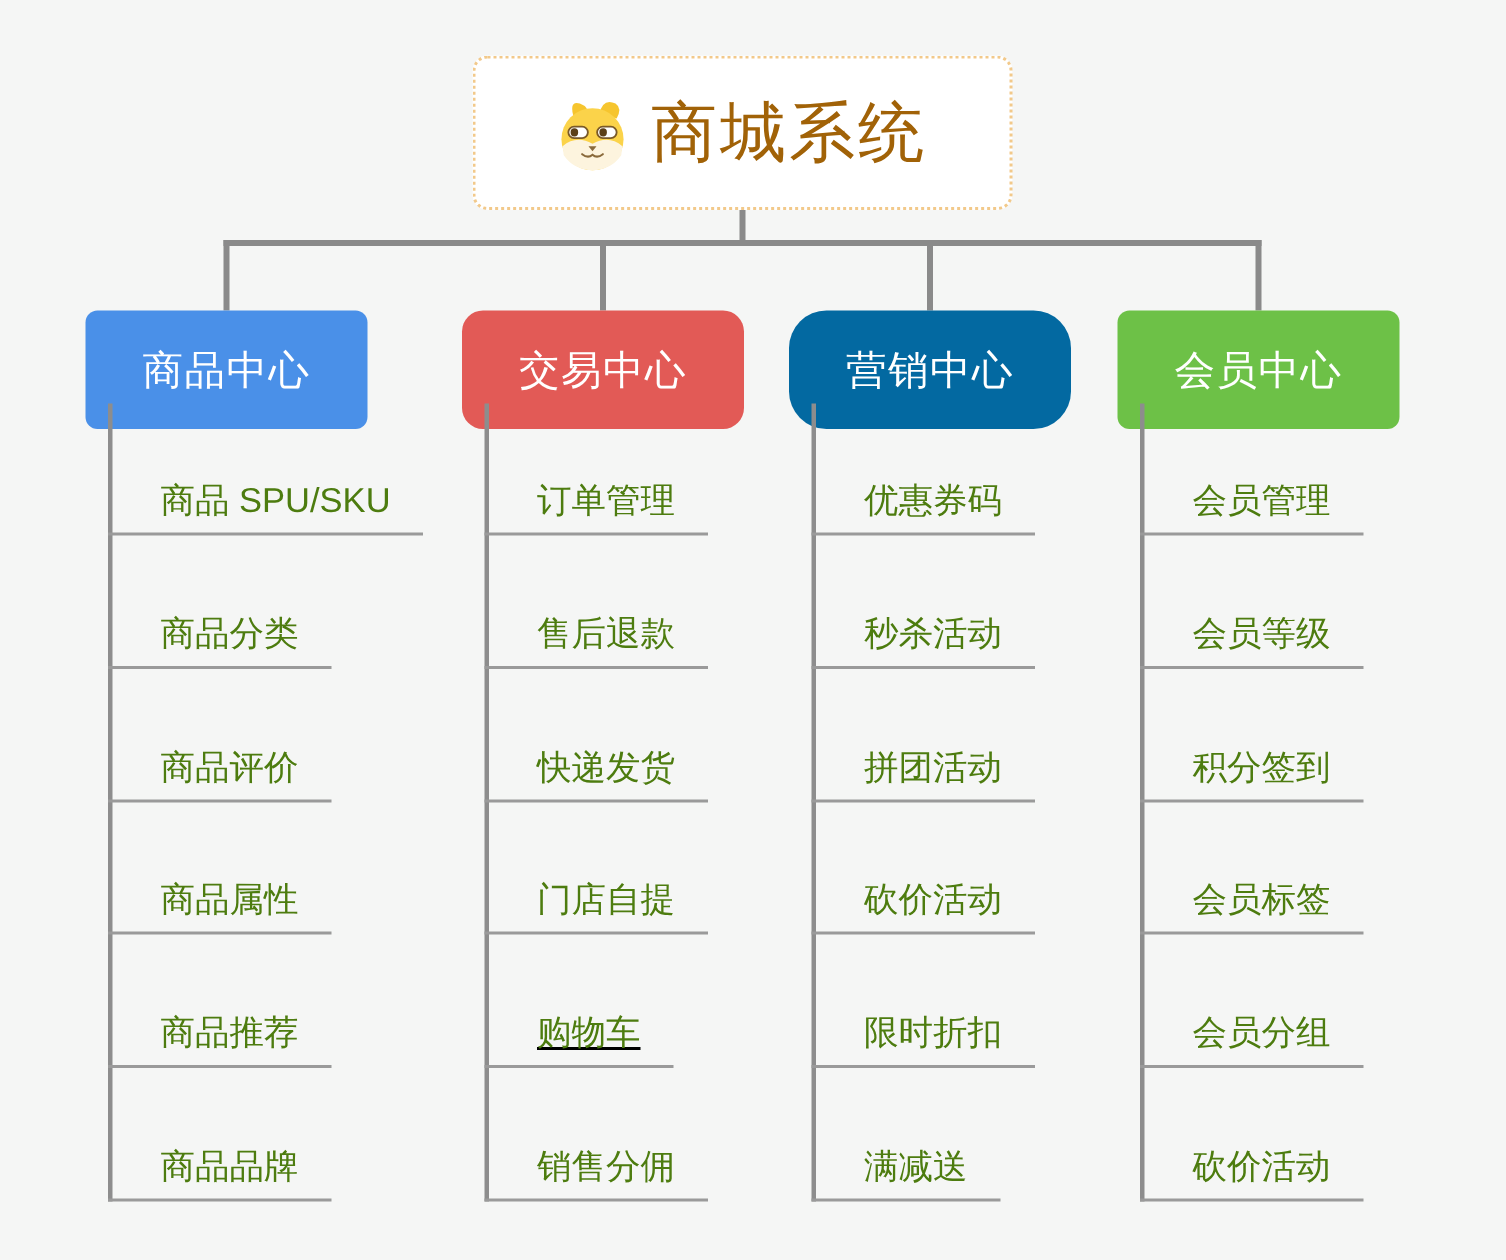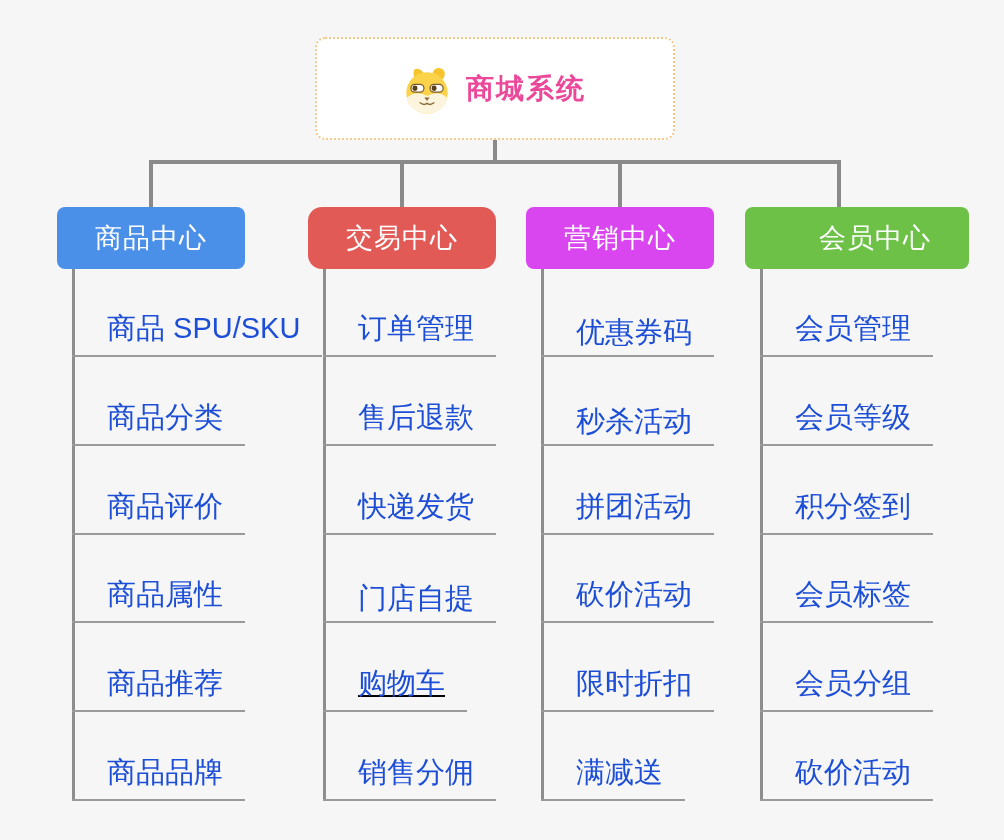--- a/index.html
+++ b/index.html
@@ -12,39 +12,39 @@
 
   .connectors{position:absolute;left:0;top:0;pointer-events:none;}
 
   .root-node{
     position:absolute;left:315px;top:37px;width:360px;height:103px;
     background:#ffffff;border:2px dotted #f2c98a;border-radius:10px;
     box-sizing:border-box;display:flex;align-items:center;justify-content:center;
     gap:16px;cursor:pointer;
   }
   .root-title{
-    font-size:28px;font-weight:700;color:#ec4899;letter-spacing:2px;white-space:nowrap;
+    font-size:44px;font-weight:400;color:#a16207;letter-spacing:2px;white-space:nowrap;
   }
   .dog-icon{width:46px;height:52px;flex:0 0 auto;}
 
   .branch-node{
-    position:absolute;top:207px;width:188px;height:62px;border-radius:8px;
+    position:absolute;top:207px;width:188px;height:79px;border-radius:8px;
     display:flex;align-items:center;justify-content:center;cursor:pointer;
   }
   .branch-label{color:#ffffff;font-size:27px;letter-spacing:1px;white-space:nowrap;}
 
   .trunk{position:absolute;width:3px;background:#8d8d8d;}
 
   .leaf{
     position:absolute;height:40px;box-sizing:border-box;
     display:flex;align-items:flex-end;
     border-bottom:2px solid #9a9a9a;
     padding:0 22px 6px 35px;cursor:pointer;white-space:nowrap;
   }
-  .leaf-label{font-size:29px;color:#1d4ed8;}
+  .leaf-label{font-size:23px;color:#4d7c0f;}
 </style>
 </head>
 <body>
 
 <div class="canvas">
 
   <svg id="connector-svg" class="connectors" width="1004" height="840">
       <rect x="493" y="140" width="4" height="24" fill="#8a8a8a"></rect>
       <rect x="149" y="160" width="692" height="4" fill="#8a8a8a"></rect>
       <rect x="149" y="160" width="4" height="47" fill="#8a8a8a"></rect>
@@ -107,21 +107,21 @@
       </div>
       <div class="leaf" style="left: 323px; top: 583px; border-bottom-color: rgb(154, 154, 154); align-items: center;">
         <span class="leaf-label">门店自提</span>
       </div>
       <div class="leaf" style="left: 323px; top: 672px; border-bottom-color: rgb(154, 154, 154); text-decoration: underline;">
         <span class="leaf-label">购物车</span>
       </div>
       <div class="leaf" style="left: 323px; top: 761px; border-bottom-color: rgb(154, 154, 154);">
         <span class="leaf-label">销售分佣</span>
       </div>
-      <div class="branch-node" style="left: 526px; width: 188px; background: #d946ef;">
+      <div class="branch-node" style="left: 526px; width: 188px; background: #0369a1; border-radius: 25px;">
         <span class="branch-label">营销中心</span>
       </div>
       <div class="trunk" style="left: 541px; top: 269px; height: 532px;"></div>
       <div class="leaf" style="left: 541px; top: 317px; border-bottom-color: rgb(154, 154, 154); align-items: center;">
         <span class="leaf-label">优惠券码</span>
       </div>
       <div class="leaf" style="left: 541px; top: 406px; border-bottom-color: rgb(154, 154, 154); align-items: center;">
         <span class="leaf-label">秒杀活动</span>
       </div>
       <div class="leaf" style="left: 541px; top: 495px; border-bottom-color: rgb(154, 154, 154);">
@@ -129,21 +129,21 @@
       </div>
       <div class="leaf" style="left: 541px; top: 583px; border-bottom-color: rgb(154, 154, 154);">
         <span class="leaf-label">砍价活动</span>
       </div>
       <div class="leaf" style="left: 541px; top: 672px; border-bottom-color: rgb(154, 154, 154);">
         <span class="leaf-label">限时折扣</span>
       </div>
       <div class="leaf" style="left: 541px; top: 761px; border-bottom-color: rgb(154, 154, 154);">
         <span class="leaf-label">满减送</span>
       </div>
-      <div class="branch-node" style="left: 745px; width: 188px; background: rgb(109, 193, 71); padding-left: 36px;">
+      <div class="branch-node" style="left: 745px; width: 188px; background: rgb(109, 193, 71);">
         <span class="branch-label">会员中心</span>
       </div>
       <div class="trunk" style="left: 760px; top: 269px; height: 532px;"></div>
       <div class="leaf" style="left: 760px; top: 317px; border-bottom-color: rgb(154, 154, 154);">
         <span class="leaf-label">会员管理</span>
       </div>
       <div class="leaf" style="left: 760px; top: 406px; border-bottom-color: rgb(154, 154, 154);">
         <span class="leaf-label">会员等级</span>
       </div>
       <div class="leaf" style="left: 760px; top: 495px; border-bottom-color: rgb(154, 154, 154);">

